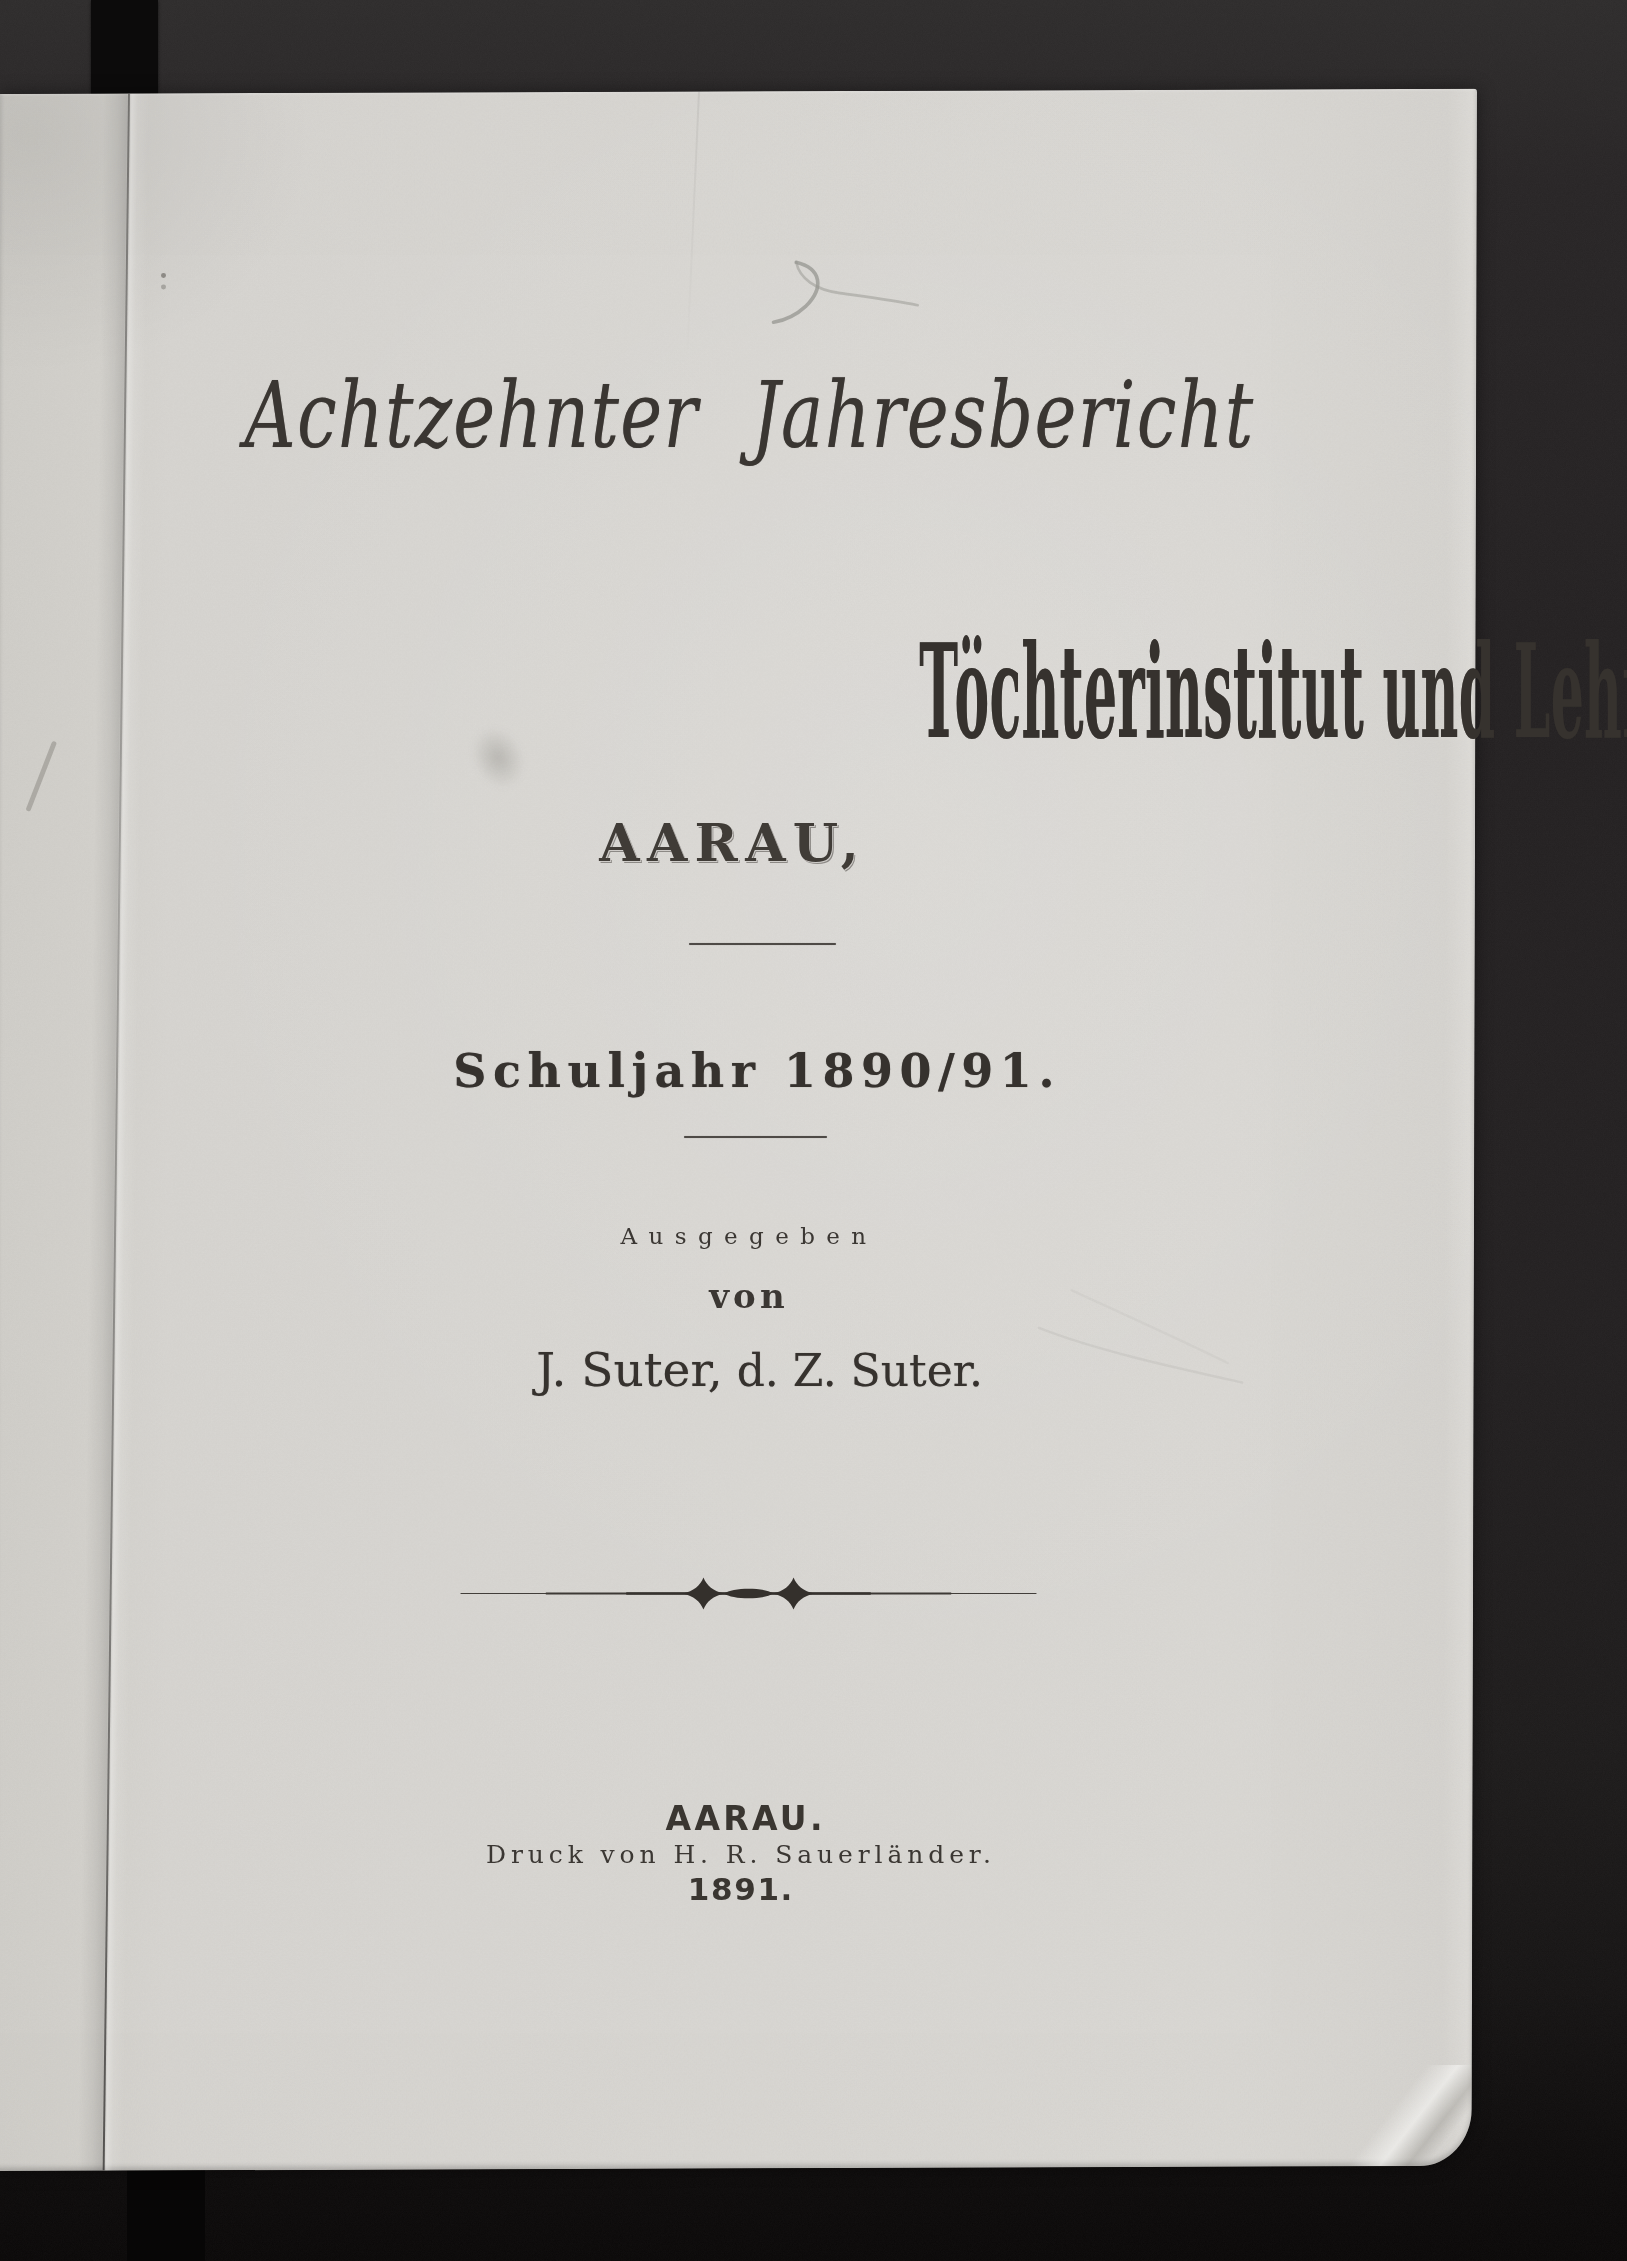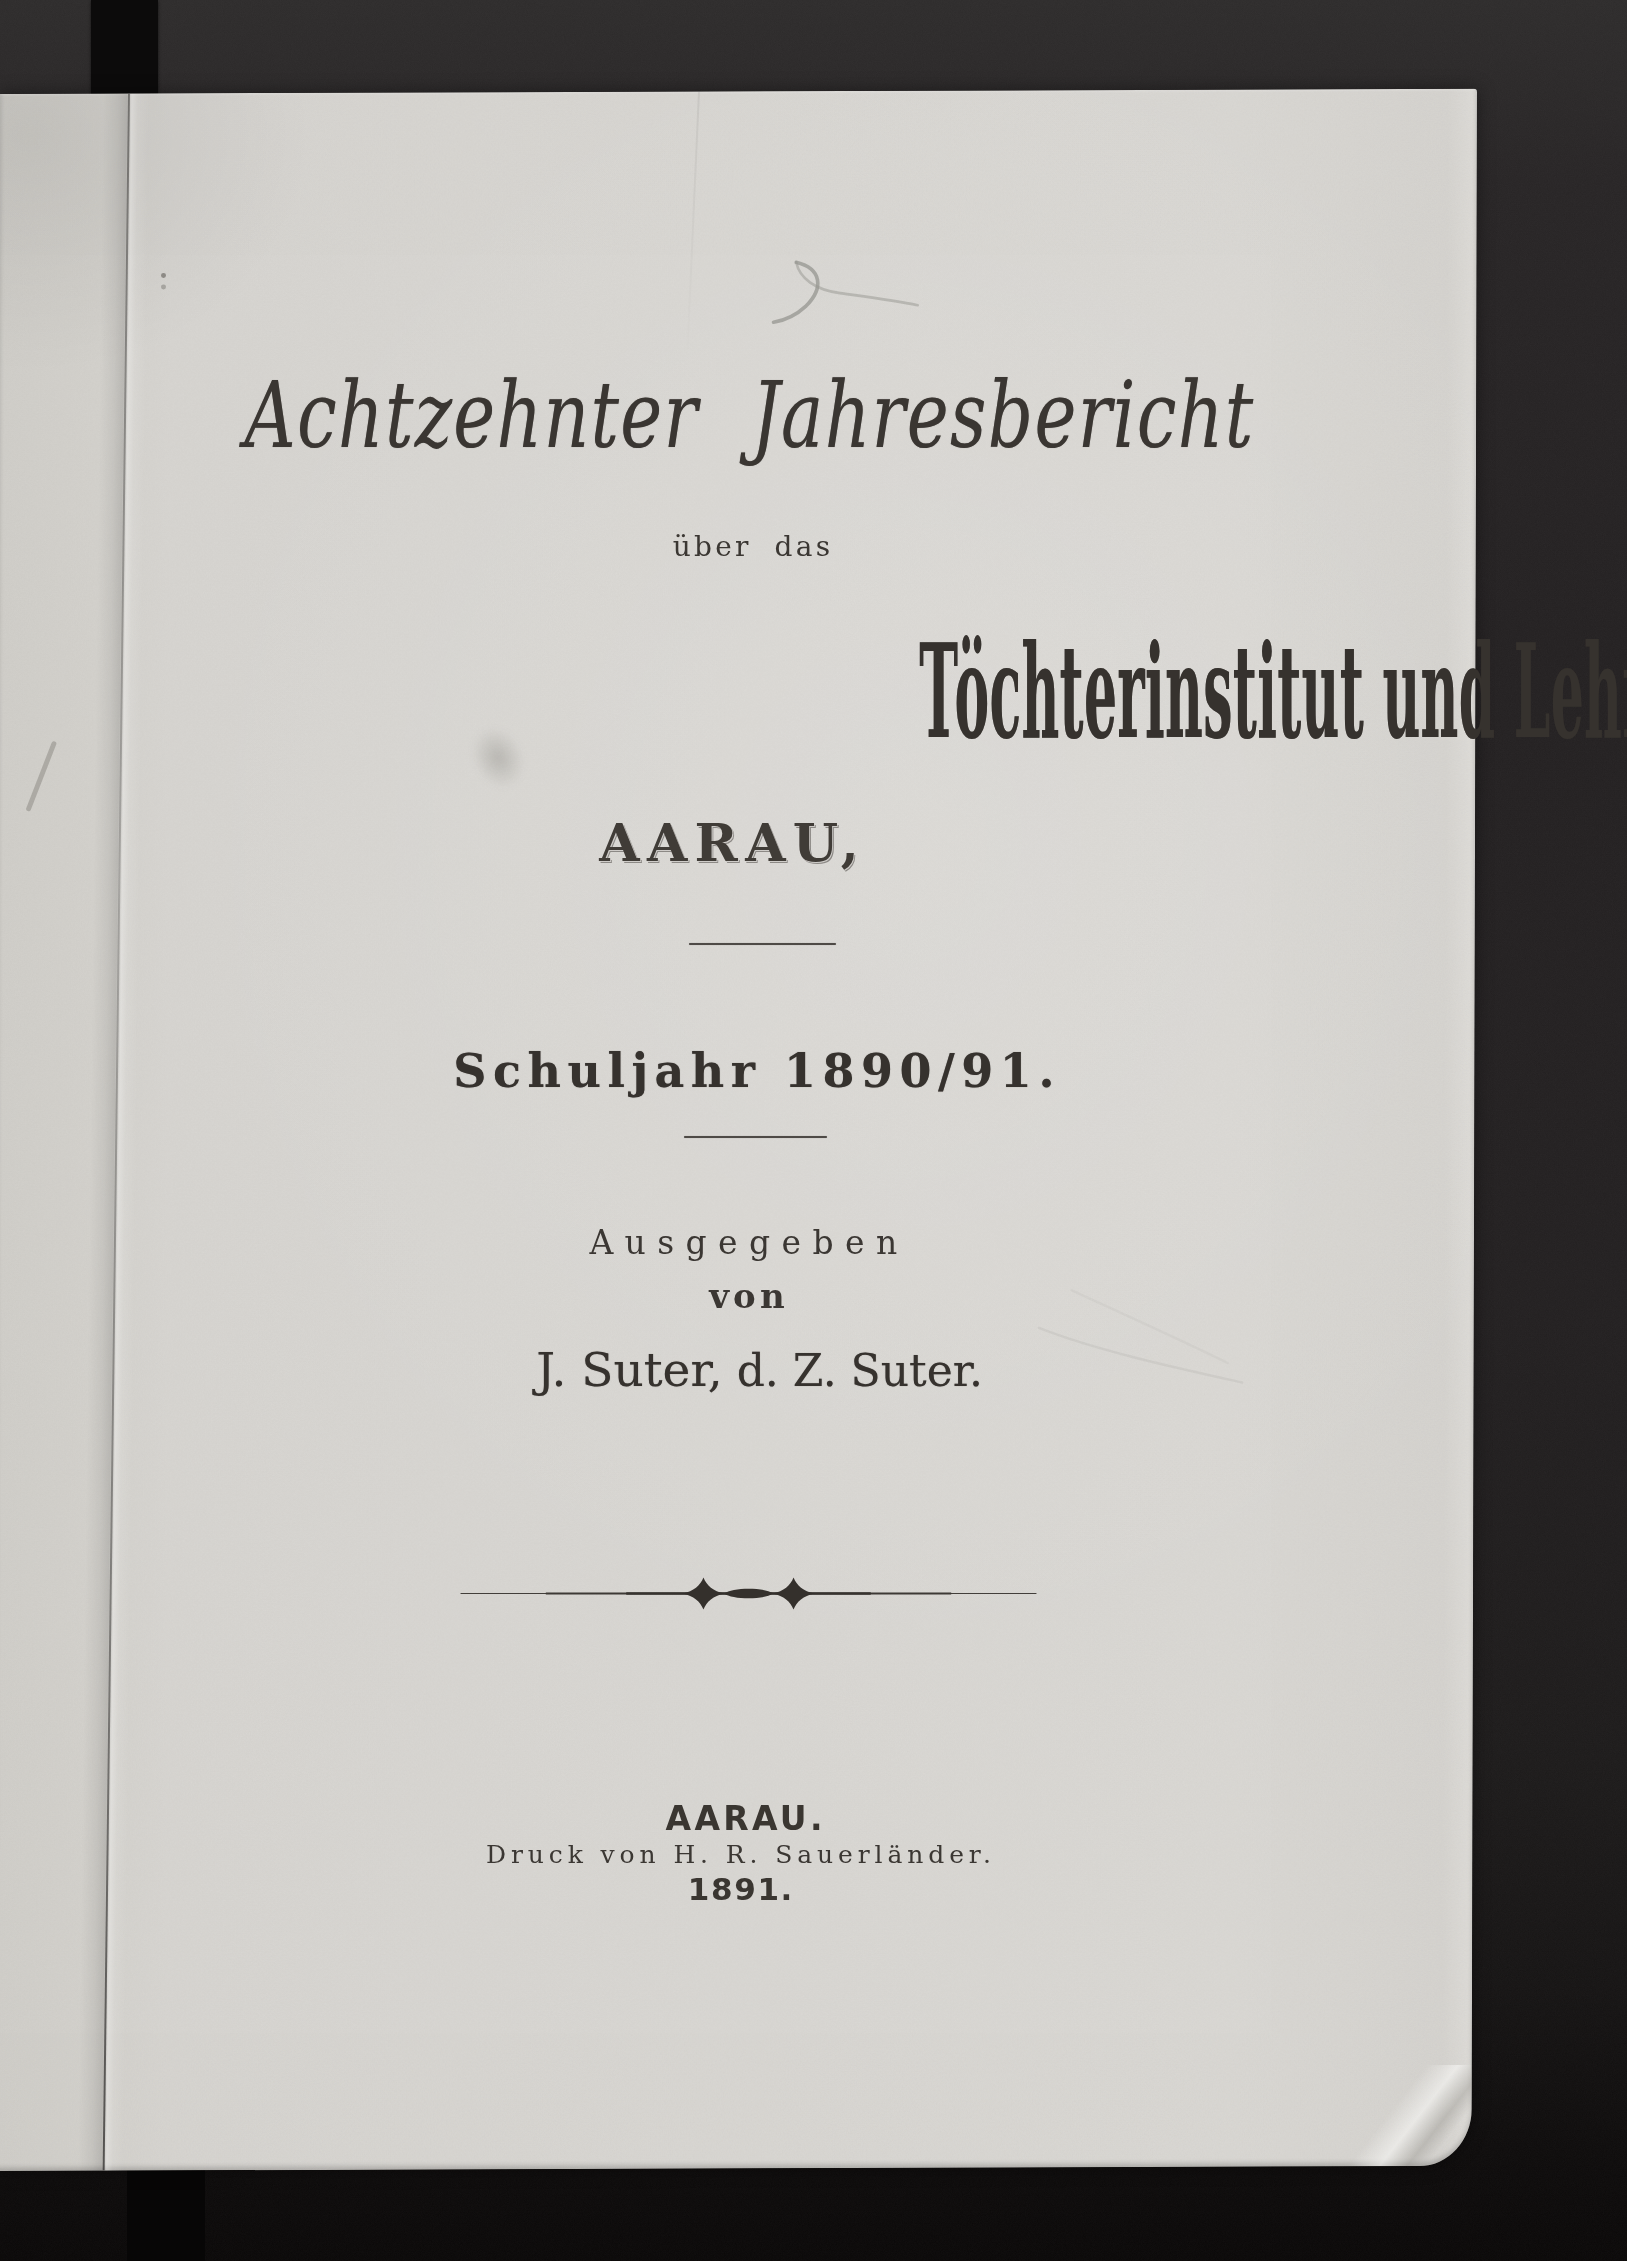--- a/index.html
+++ b/index.html
@@ -69,21 +69,21 @@
   .ink { color:#36322e; text-shadow:0 0 0.8px rgba(54,50,46,.55); }
 
   .t-script { top:363px; font-size:91px; font-style:italic; letter-spacing:1.6px; word-spacing:37px; color:#3a3632; }
   .t-script .squeeze { display:inline-block; transform:scaleX(.78); }
   .t-ueber { top:530px; font-size:28px; letter-spacing:3.3px; word-spacing:10.6px; color:#3b3733; }
   .t-inst { top:615px; font-size:130px; font-weight:bold; }
   .t-inst .squeeze { display:inline-block; transform:scaleX(.40); letter-spacing:0.8px; }
   .t-aarau-orn { top:812px; font-size:52px; font-weight:bold; letter-spacing:7.3px; color:#403c37;
                  text-shadow:0.8px 0.8px 0 rgba(214,212,208,.9), 1.6px 1.6px 0 rgba(64,60,55,.5); }
   .t-schuljahr { top:1000px; font-size:46px; font-weight:bold; letter-spacing:6.5px;margin-top:44px; }
-  .t-ausgegeben { top:1223px; font-size:33px; letter-spacing:11.4px; color:#3b3733;text-align:center; }
+  .t-ausgegeben { top:1223px; font-size:23px; letter-spacing:11.4px; color:#3b3733;text-align:center; }
   .t-von { top:1276px; font-size:34px; letter-spacing:4.1px; color:#3b3733;font-weight:bold; }
   .t-suter { top:1342px; font-size:44px; }
   .t-suter .name { font-weight:normal; font-size:47px; }
   .t-imprint-city { top:1799px; font-family:"DejaVu Sans", sans-serif; font-weight:bold;
                     font-size:33px; letter-spacing:3.3px; color:#3a3631; }
   .t-imprint-printer { top:1840px; font-size:25px; letter-spacing:4.9px; color:#3b3733; }
   .t-imprint-year { top:1871px; font-family:"DejaVu Sans", sans-serif; font-weight:bold;
                     font-size:31px; letter-spacing:1.6px; color:#3a3631; }
 
   .rule { position:absolute; height:2.4px; background:#4e4a46; border-radius:1.6px;
@@ -149,21 +149,20 @@
 
     <div class="ink-dots"></div>
 
     <svg class="pencil-mark" width="187" height="81" aria-hidden="true" viewBox="0 0 230 100">
       <path d="M48,14 C80,22 82,46 60,68 C48,79 32,86 20,88" fill="none" stroke="rgba(150,150,144,.75)" stroke-width="4.5" stroke-linecap="round"></path>
       <path d="M48,14 C52,34 72,48 102,52 C138,57 170,61 198,67" fill="none" stroke="rgba(150,150,144,.5)" stroke-width="3.2" stroke-linecap="round"></path>
     </svg>
 
     <div class="line t-script ink"><span class="squeeze">Achtzehnter Jahresbericht</span></div>
 
-    <div class="line t-ueber" style="--dx:4.1px">über das</div>
 
     <div class="line t-inst ink" style="--dx:21px"><span class="squeeze">Töchterinstitut und Lehrerinnenseminar</span></div>
 
     <div class="line t-aarau-orn" style="--dx:-16.3px">AARAU,</div>
 
     <div class="rule rule-1"></div>
 
     <div class="line t-schuljahr ink" style="--dx:8.1px">Schuljahr 1890/91.</div>
 
     <div class="rule rule-2"></div>

